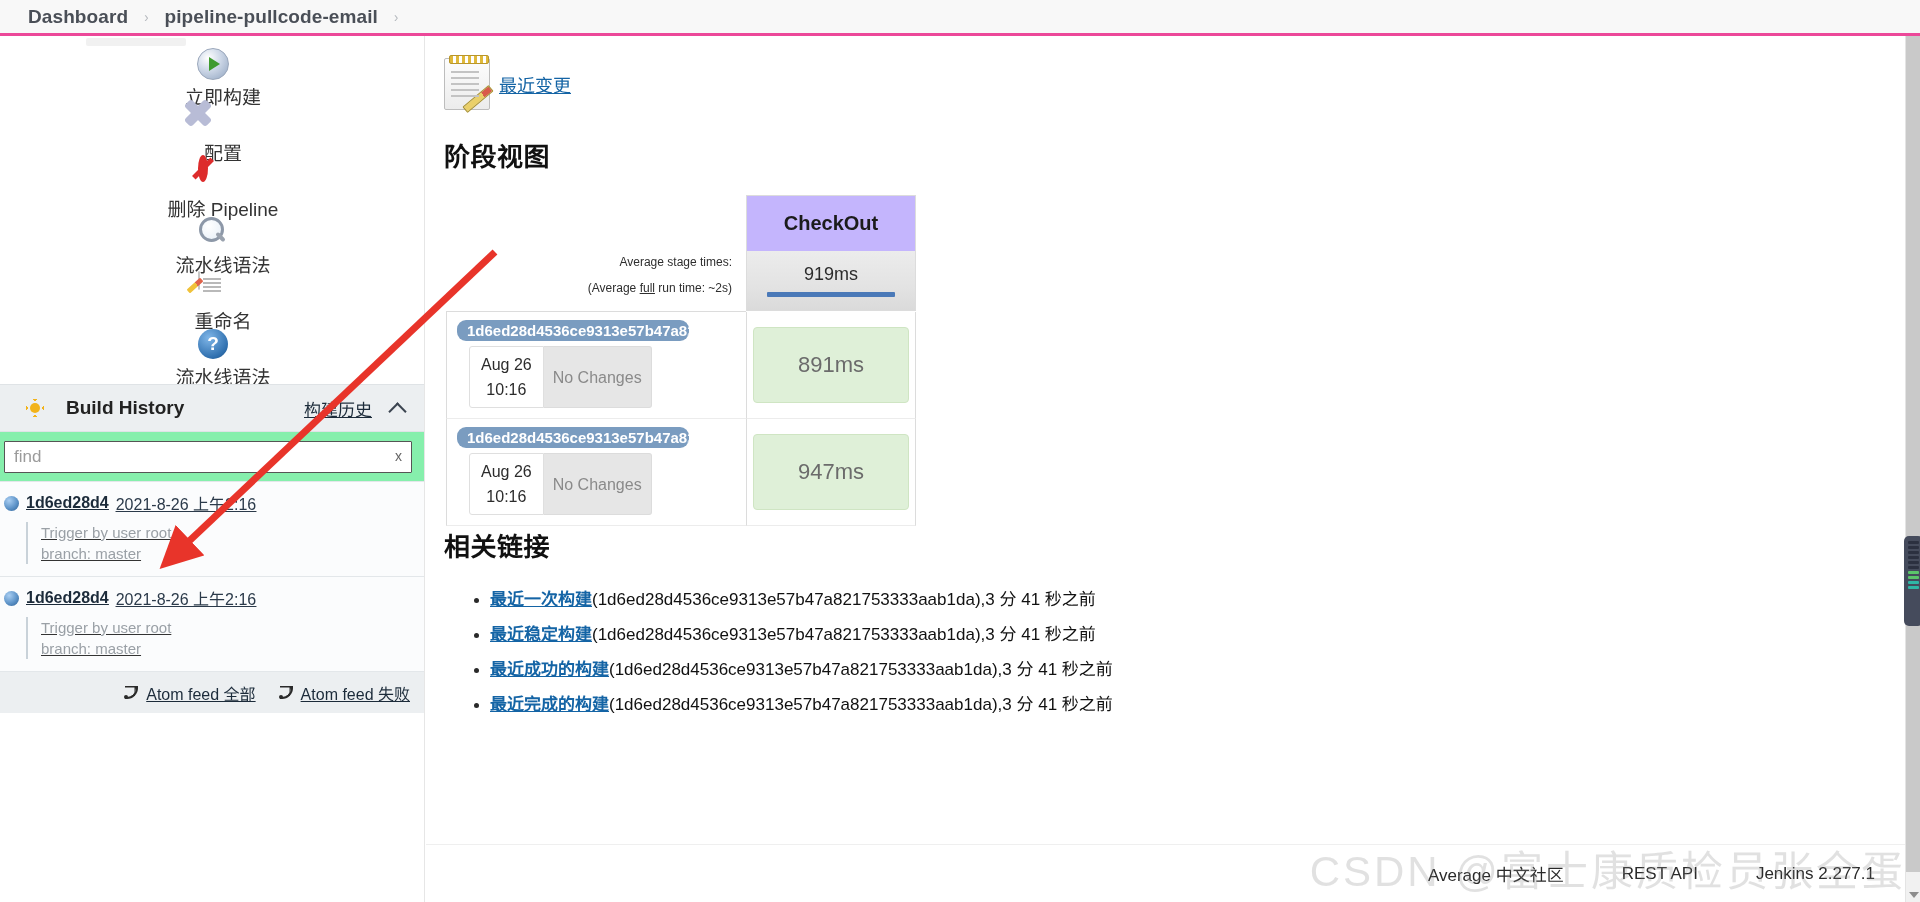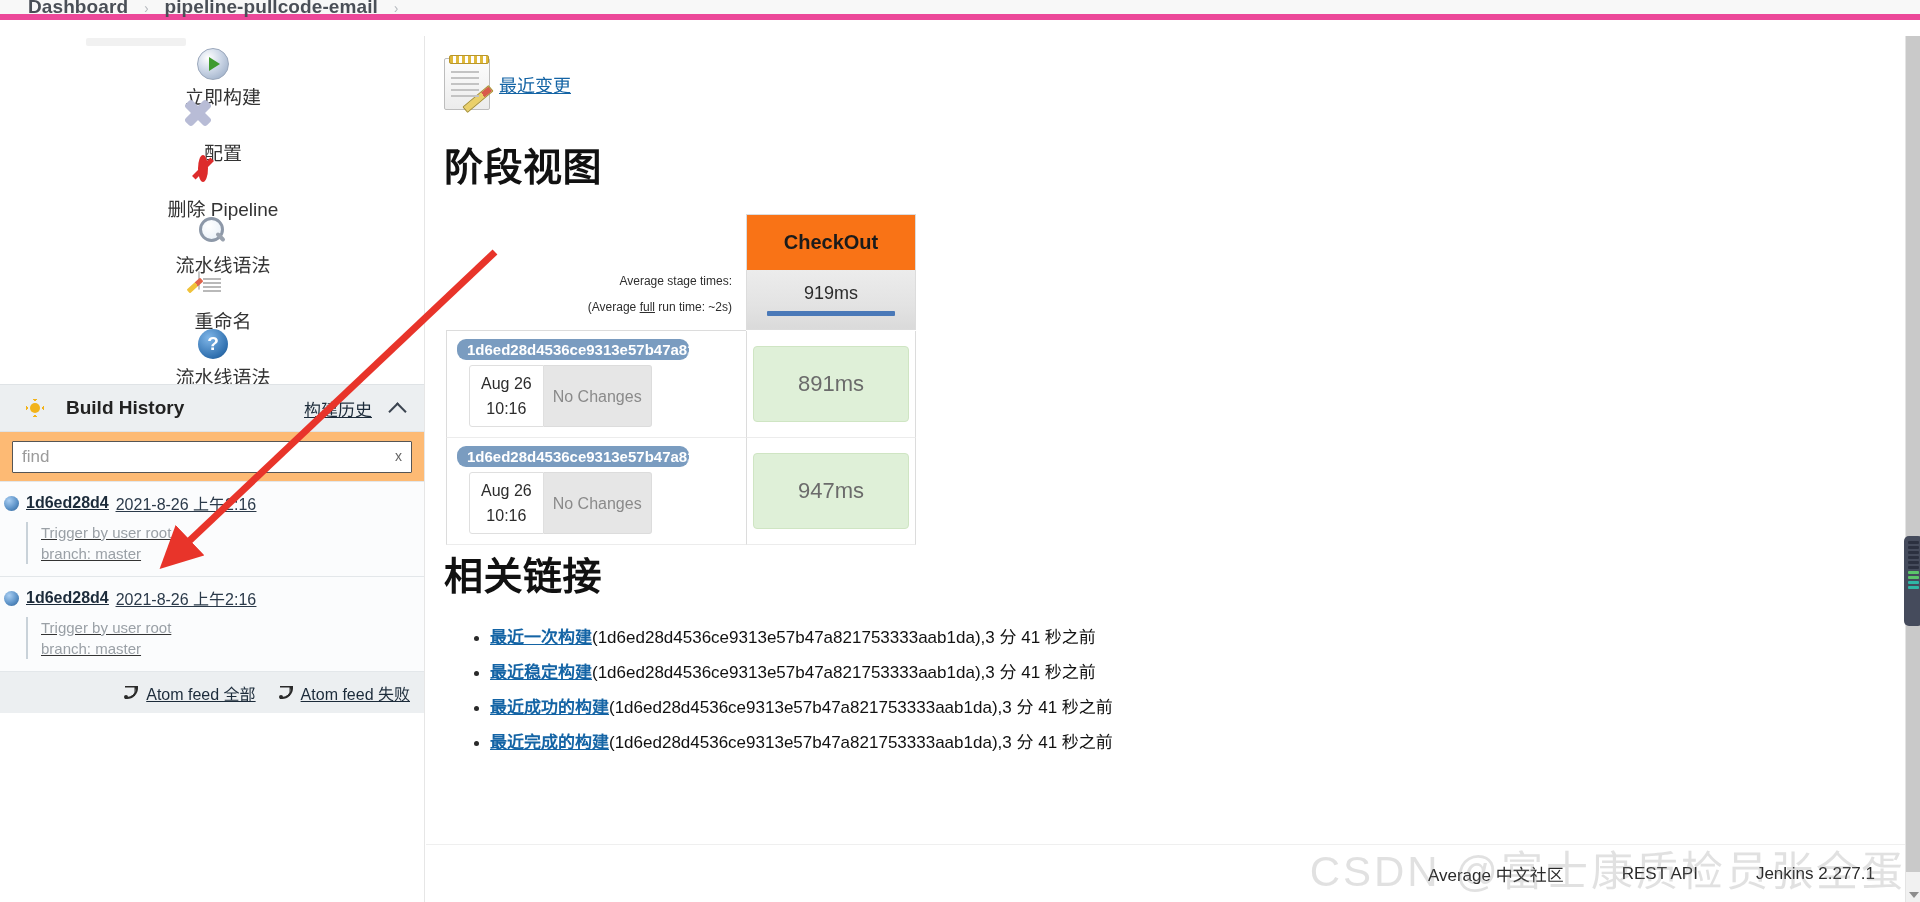--- a/index.html
+++ b/index.html
@@ -9,23 +9,23 @@
     width: 1920px; height: 902px;
     overflow: hidden;
     background: #ffffff;
     font-family: "Liberation Sans", "DejaVu Sans", sans-serif;
     color: #333;
   }
 
   
   .breadcrumb-bar {
     position: absolute; top: 0; left: 0;
-    width: 1920px; height: 20px;
+    width: 1920px; height: 36px;
     background: #f8f8f8;
-    border-bottom: 6px solid #ec4899;
+    border-bottom: 3px solid #ec4899;
     display: flex; align-items: center;
     padding-left: 28px;
   }
   .crumb {
     font-size: 19px; font-weight: 700; color: #4a4f57;
     letter-spacing: 0.1px;
     text-decoration: none;
     white-space: nowrap;
   }
   .crumb-sep {
@@ -183,21 +183,21 @@
     width: 16px; height: 16px; position: relative; cursor: pointer;
   }
   .bh-chevron::after {
     content: ""; position: absolute; left: 1px; top: 5px;
     width: 11px; height: 11px;
     border-left: 2px solid #3b4450;
     border-top: 2px solid #3b4450;
     transform: rotate(45deg);
   }
 
-  .bh-findwrap { padding: 9px 12px 8px 12px; background: #fdba74; }
+  .bh-findwrap { padding: 9px 12px 8px 4px; background: #86efac; }
   .bh-find {
     width: 100%; height: 32px;
     border: 1px solid #555; border-radius: 1px;
     font-size: 17px; color: #8a8a8a;
     padding: 0 26px 0 9px;
     font-family: inherit;
     background: #fff;
   }
   .bh-find::placeholder { color: #9b9b9b; }
   .bh-findwrap { position: relative; }
@@ -299,21 +299,21 @@
     background: linear-gradient(90deg,#ead06a 0 70%, #d95a4a 70% 100%);
     border: 1px solid #a8912f; border-radius: 1px;
     transform: rotate(-40deg);
   }
   .rc-link {
     font-size: 18px; color: #1464a5;
     text-decoration: underline; cursor: pointer;
   }
 
   h2.section {
-    font-size: 39px; font-weight: 700; color: #111;
+    font-size: 26px; font-weight: 700; color: #111;
     margin: 0 0 22px 0; letter-spacing: 0.5px;
   }
   .stage-h { margin-left: 2px; }
 
   
   .stageview {
     position: relative;
     width: 470px;
     margin-left: 2px;
   }
@@ -323,21 +323,21 @@
   }
   .sv-corner {
     text-align: right;
     font-size: 12px; color: #2e2e2e;
     line-height: 26px;
     padding: 54px 14px 10px 0;
     border-bottom: 1px solid #dcdcdc;
   }
   .sv-corner u { text-decoration: underline; }
   .sv-colhead {
-    background: #f97316;
+    background: #c4b5fd;
     border: 1px solid #dcdcdc;
     border-bottom: none;
     height: 56px;
     display: flex; align-items: center; justify-content: center;
     font-size: 20px; font-weight: 700; color: #1b1b1b;
   }
   .sv-avg {
     background: linear-gradient(180deg,#ececec 0%,#e3e3e3 60%,#dadada 100%);
     border-left: 1px solid #dcdcdc;
     border-right: 1px solid #dcdcdc;

